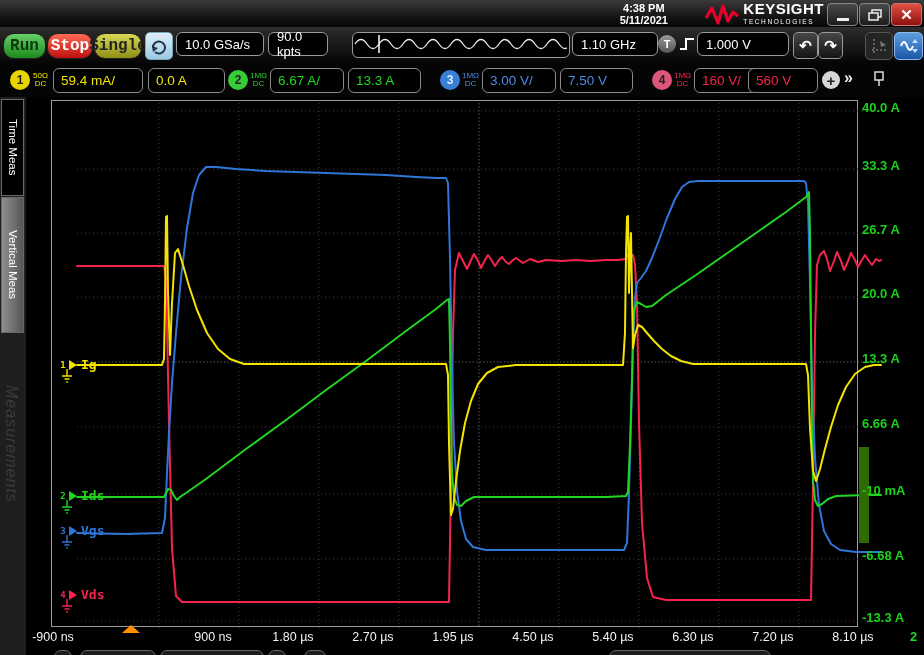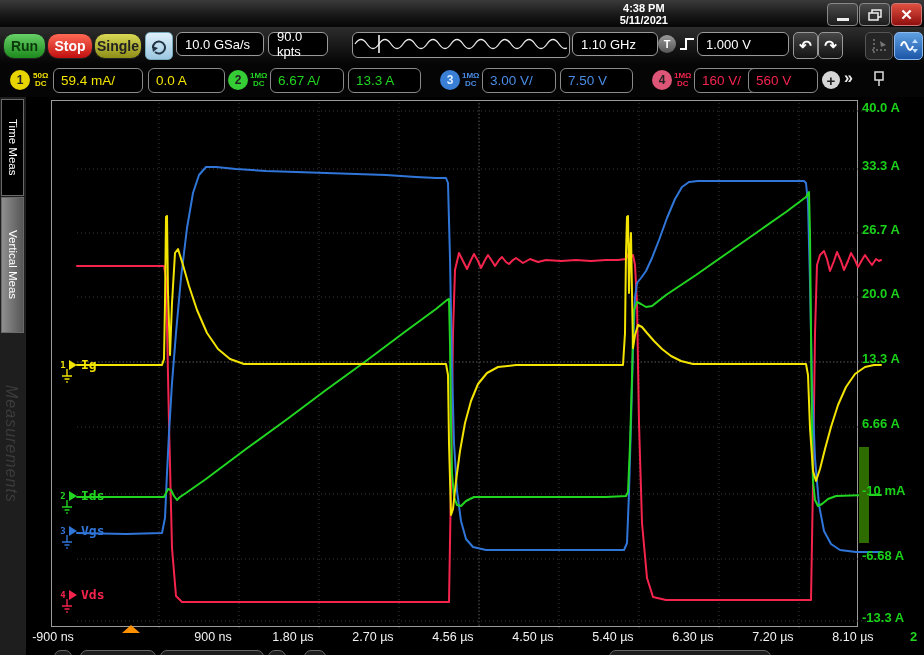--- a/index.html
+++ b/index.html
@@ -17,22 +17,22 @@
   #brand-sub{font-size:6.5px;letter-spacing:1.6px;}
   .winbtn{position:absolute;top:3px;width:29px;height:21px;border:1px solid #888;border-radius:4px;
     background:linear-gradient(#4a4a4a,#1c1c1c);display:flex;align-items:center;justify-content:center;}
   #btn-min{right:66px;} #btn-restore{right:34px;}
   #btn-close{right:2px;background:linear-gradient(#e05040,#8f0f0f);border-color:#c77;
     color:#fff;font-weight:bold;font-size:15px;}
   #btn-min i{display:block;width:12px;height:3px;background:#eee;margin-top:9px;}
   
   #toolbar{position:absolute;left:0;top:27px;width:924px;height:37px;
     background:linear-gradient(#2d2d2d,#101010 70%,#050505);border-bottom:1px solid #000;}
-  .pill{position:absolute;top:6px;height:24px;border-radius:11px;font-size:14px;font-weight:bold;
-    display:flex;align-items:center;justify-content:center;border:1px solid #222;}
+  .pill{position:absolute;top:6px;height:24px;border-radius:11px;font-size:16px;font-weight:bold;
+    display:flex;align-items:center;justify-content:center;border:1px solid #222;font-family:Liberation Mono, monospace;}
   #btn-run{left:3px;width:41px;background:linear-gradient(#67d067,#1d8a1d);color:#0a3a0a;}
   #btn-stop{left:47px;width:44px;background:linear-gradient(#ff6a55,#bf0f0f);color:#fff;}
   #btn-single{left:94px;width:46px;background:linear-gradient(#d8d855,#8f8f18);color:#222;}
   #btn-refresh{position:absolute;left:145px;top:5px;width:26px;height:26px;border-radius:5px;
     background:linear-gradient(#dff0fa,#9cc8e2);border:1px solid #7ab;display:flex;align-items:center;justify-content:center;}
   .field{position:absolute;top:5px;height:24px;background:#000;border:1px solid #9a9a9a;border-radius:6px;
     color:#fff;font-size:13px;display:flex;align-items:center;padding:0 0 0 8px;box-sizing:border-box;}
   #f-srate{left:176px;width:88px;} #f-mem{left:268px;width:60px;}
   #wavepreview{position:absolute;left:352px;top:5px;width:216px;height:24px;background:#000;
     border:1px solid #9a9a9a;border-radius:6px;}
@@ -48,21 +48,21 @@
   #btn-undo{left:793px;} #btn-redo{left:818px;}
   #btn-cursors{position:absolute;left:865px;top:5px;width:26px;height:26px;border:1px solid #555;
     border-radius:5px;background:#252525;display:flex;align-items:center;justify-content:center;}
   #btn-touch{position:absolute;left:894px;top:5px;width:27px;height:26px;border:1px solid #8cb8ee;
     border-radius:5px;background:linear-gradient(#5e9fe0,#1c56a8);color:#fff;
     display:flex;align-items:center;justify-content:center;font-size:14px;font-weight:bold;}
   
   #chanbar{position:absolute;left:0;top:64px;width:924px;height:33px;background:#050505;}
   .chan-circle{position:absolute;top:6px;width:20px;height:20px;border-radius:50%;
     font-size:12px;font-weight:bold;display:flex;align-items:center;justify-content:center;color:#222;}
-  .coupling{position:absolute;top:8px;font-size:8px;font-weight:bold;line-height:8px;text-align:center;}
+  .coupling{position:absolute;top:8px;font-size:8px;font-weight:normal;line-height:8px;text-align:center;}
   .chfield{position:absolute;top:4px;height:25px;background:#000;border:1px solid #8a8a8a;border-radius:6px;
     font-size:13.5px;display:flex;align-items:center;padding-left:7px;box-sizing:border-box;}
   .c1{color:#f2e300;} .c2{color:#21d521;} .c3{color:#4b8ce6;} .c4{color:#f5244d;}
   #add-chan{position:absolute;left:822px;top:7px;width:18px;height:18px;border-radius:50%;background:#d6d6d6;
     color:#222;font-size:15px;font-weight:bold;display:flex;align-items:center;justify-content:center;}
   #expand-chan{position:absolute;left:844px;top:5px;color:#eee;font-size:16px;font-weight:bold;}
   #pin-icon{position:absolute;left:872px;top:7px;}
   
   #sidebar{position:absolute;left:0;top:97px;width:26px;height:558px;background:#1e1e1e;border-right:2px solid #4a4a4a;}
   .vtab{position:absolute;left:1px;width:23px;writing-mode:vertical-rl;color:#fff;font-size:11.5px;
@@ -86,20 +86,29 @@
 </style>
 </head>
 <body>
 
 <div id="screen">
 
   <div id="titlebar">
     <div id="clock">
       <div>4:38 PM</div>
       <div>5/11/2021</div>
+    </div>
+    <div id="logo">
+      <svg width="34" height="22" viewBox="0 0 34 22">
+        <polyline points="1,14 7,4 13,19 18,2 23,17 28,8 33,12" fill="none" stroke="#e8002d" stroke-width="3.2" stroke-linejoin="round"></polyline>
+      </svg>
+      <div id="logo-text">
+        <div id="brand">KEYSIGHT</div>
+        <div id="brand-sub">TECHNOLOGIES</div>
+      </div>
     </div>
     <div class="winbtn" id="btn-min">
         <i></i>
       </div>
     <div class="winbtn" id="btn-restore">
       <svg width="14" height="12" viewBox="0 0 14 12">
         <rect x="4" y="1" width="9" height="7" fill="none" stroke="#eee" stroke-width="1.5"></rect>
         <rect x="1" y="4" width="9" height="7" fill="#333" stroke="#eee" stroke-width="1.5"></rect>
       </svg>
     </div>
@@ -249,21 +258,21 @@
         <div class="ytick" style="top: 386px;">-10 mA</div>
         <div class="ytick" style="top: 451px;">-6.68 A</div>
         <div class="ytick" style="top: 513px;">-13.3 A</div>
       </div>
     <div id="xticks">
         <div class="xtick" style="left: -5px;">-900 ns</div>
         <div class="xtick" style="left: 75px; margin-top: 19px;">-0.0 s</div>
         <div class="xtick" style="left: 155px;">900 ns</div>
         <div class="xtick" style="left: 235px;">1.80 µs</div>
         <div class="xtick" style="left: 315px;">2.70 µs</div>
-        <div class="xtick" style="left: 395px;">4.56 µs</div>
+        <div class="xtick" style="left: 395px;">1.95 µs</div>
         <div class="xtick" style="left: 475px;">4.50 µs</div>
         <div class="xtick" style="left: 555px;">5.40 µs</div>
         <div class="xtick" style="left: 635px;">6.30 µs</div>
         <div class="xtick" style="left: 715px;">7.20 µs</div>
         <div class="xtick" style="left: 795px;">8.10 µs</div>
       </div>
     <div id="axis-ch-ind">2</div>
     <div id="trigger-marker"></div>
     <div id="bottomstrip">
       <div class="stub" style="left:28px;width:16px;"></div>

